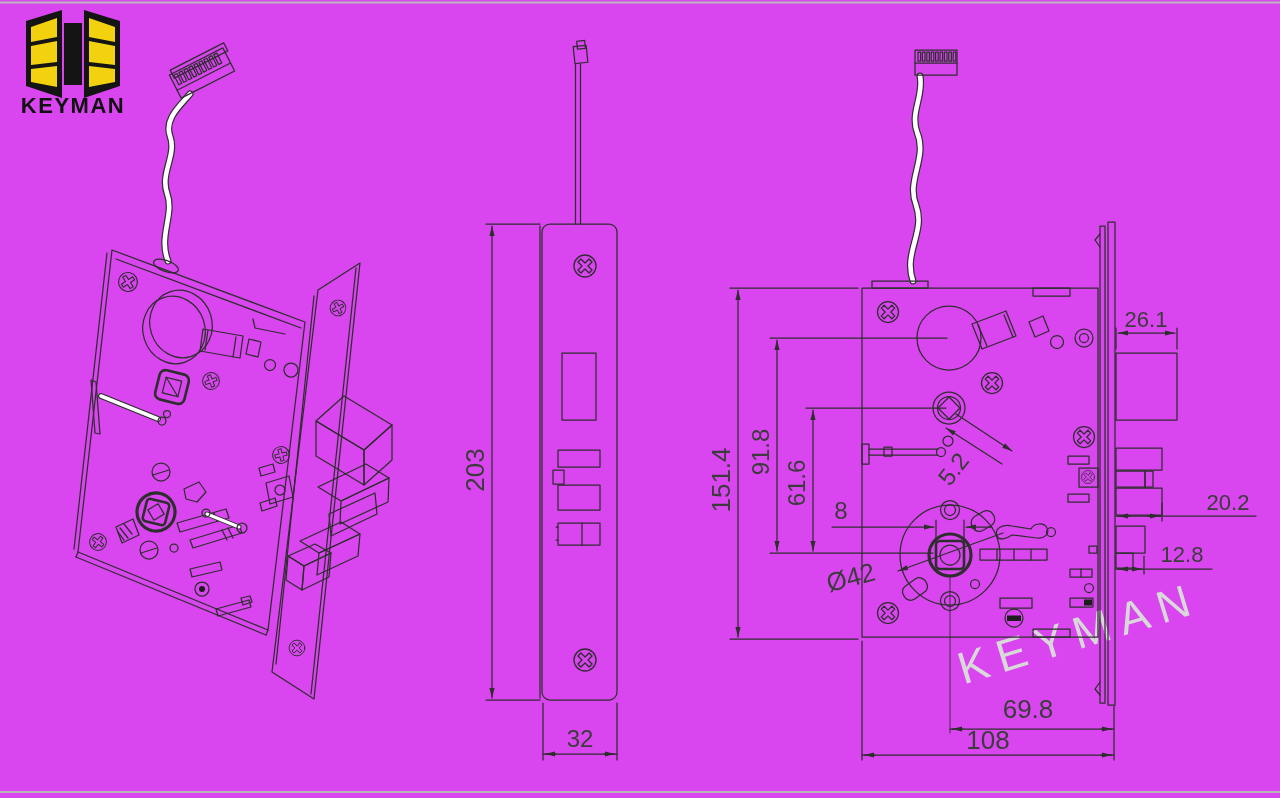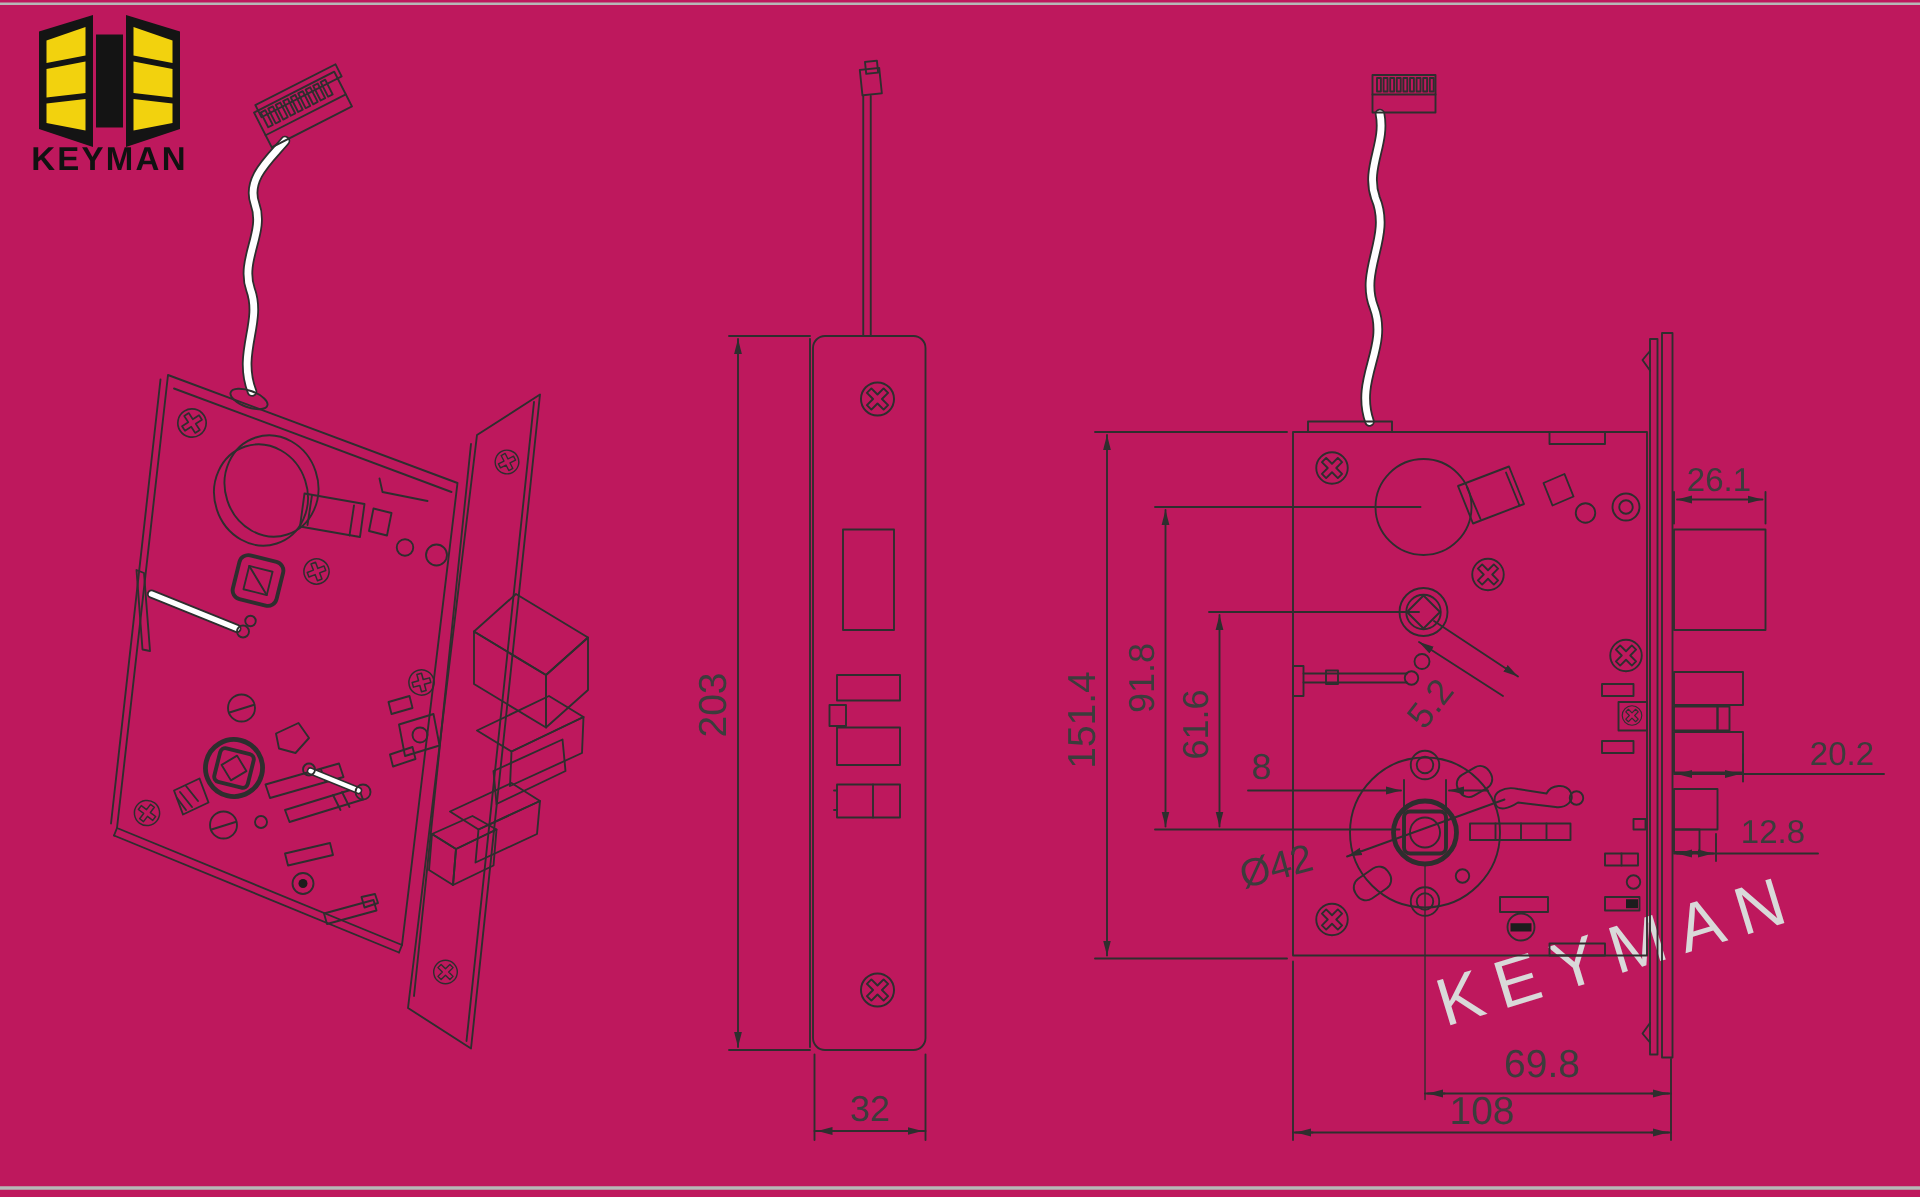--- a/index.html
+++ b/index.html
@@ -1,16 +1,16 @@
 <!DOCTYPE html>
 <html><head>
 <meta charset="utf-8">
 <style>
   html,body{margin:0;padding:0;background:#ffffff;}
-  #stage{position:relative;width:1280px;height:798px;background:#be185d;overflow:hidden;
+  #stage{position:relative;width:1280px;height:798px;background:#d946ef;overflow:hidden;
          font-family:"Liberation Sans",sans-serif;}
   svg{position:absolute;left:0;top:0;}
   .ln *{stroke:#2e2e2e;fill:none;stroke-width:1.25;stroke-linejoin:round;stroke-linecap:round;}
   .ln .b{stroke-width:3.2;}
   .ln .b2{stroke-width:2.6;}
   .ln .thin{stroke-width:0.9;}
   .ln .fill{fill:#1d1d1d;stroke:none;}
   .dim-t{font-family:"Liberation Sans",sans-serif;font-size:24px;fill:#3c3c3c;stroke:none;}
   .dim-s{font-size:22px;}
   .dim-l{font-size:26px;}

